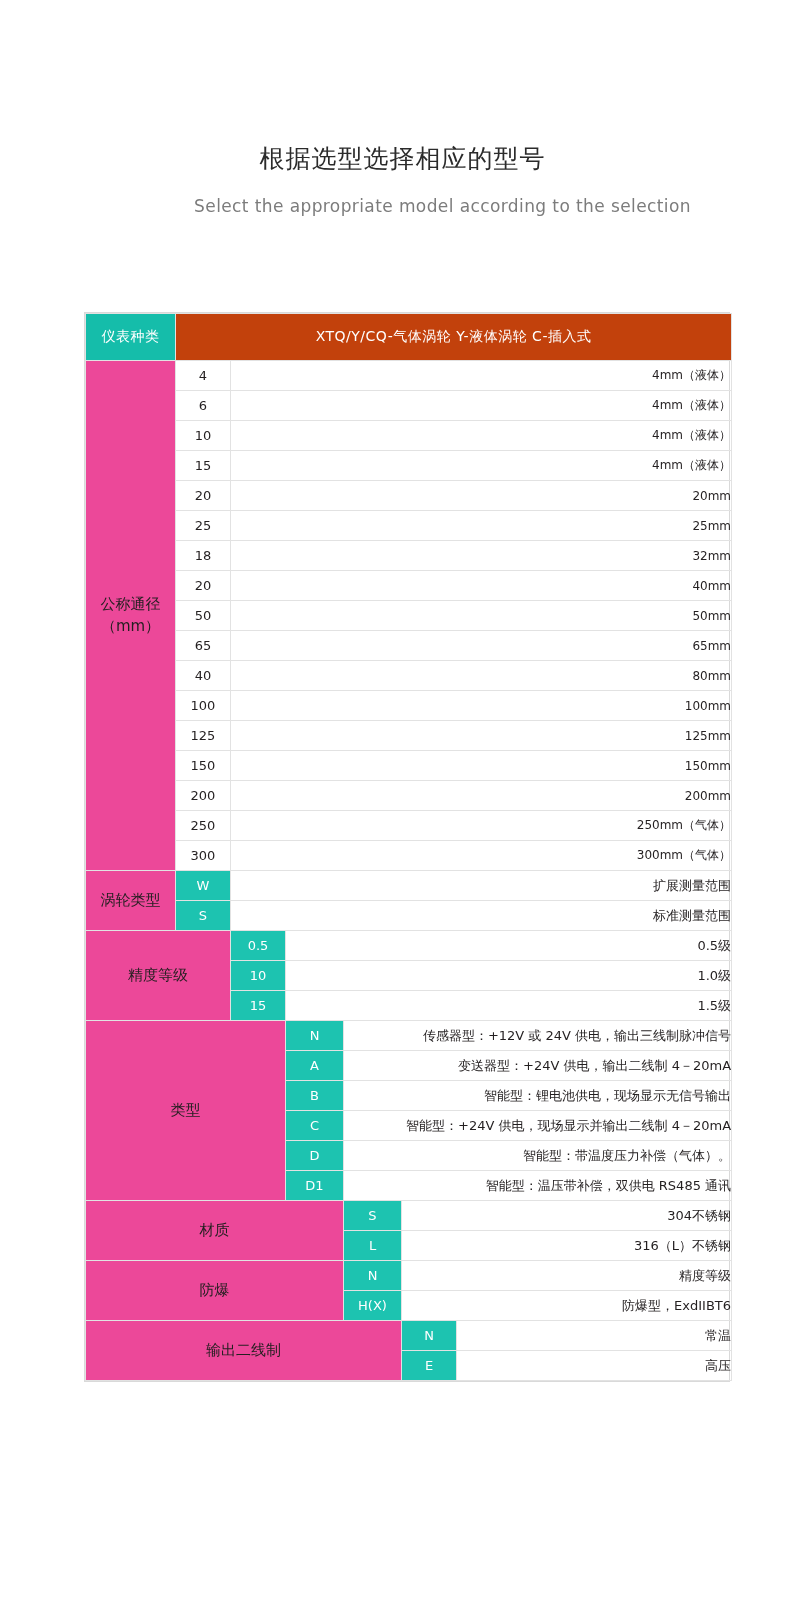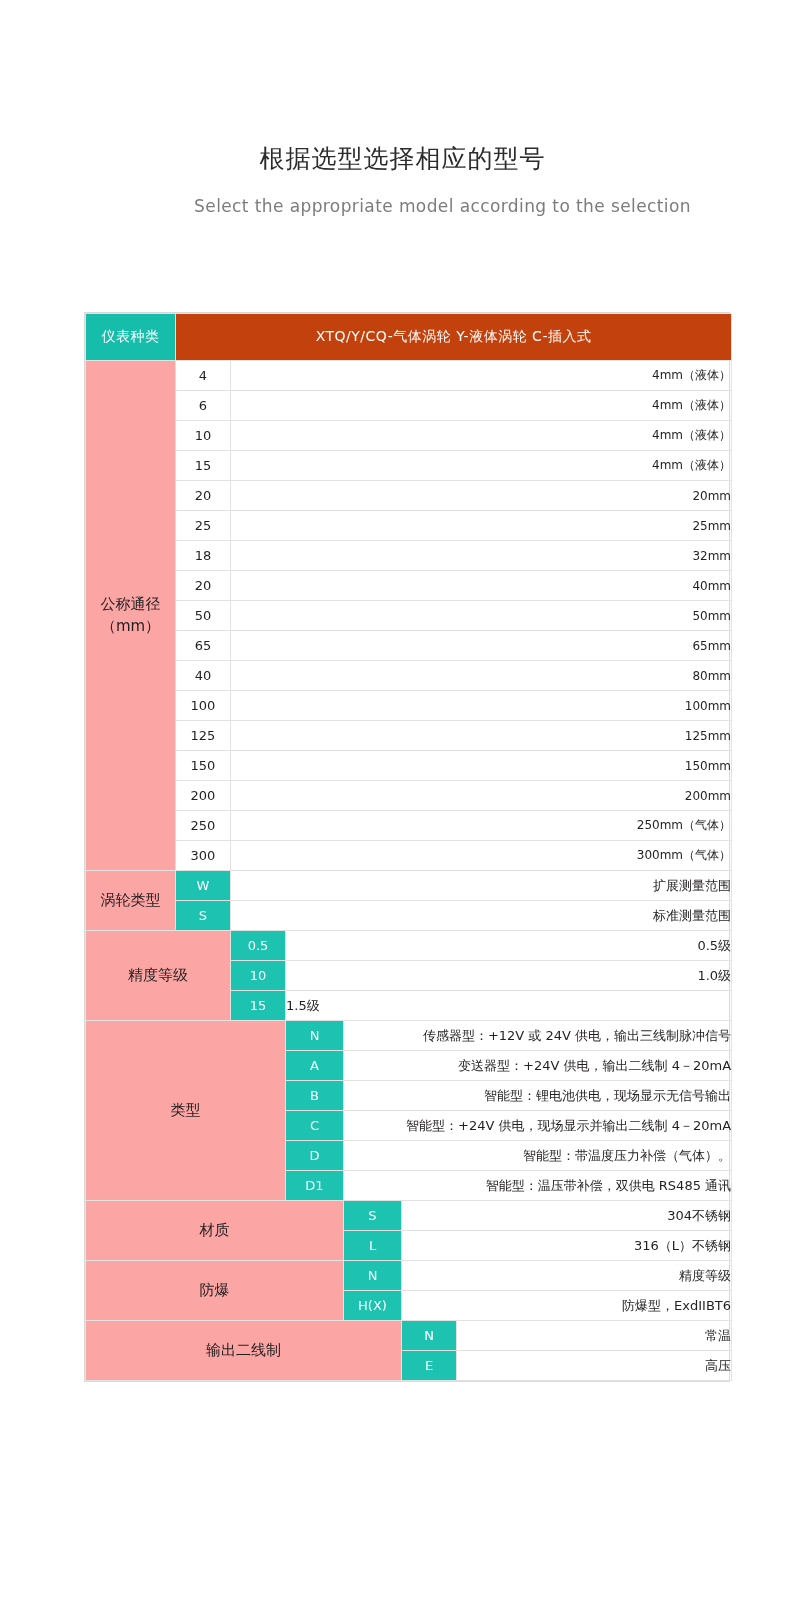--- a/index.html
+++ b/index.html
@@ -76,42 +76,42 @@
     letter-spacing: 0.5px;
   }
   .teal-head.left {
     background: #15bdaa;
   }
   .rowlabel {
     text-align: center;
     font-size: 15px;
     color: #231f20;
     line-height: 1.45;
-    background: #fca5a5;
+    background: #ec4899;
   }
   .code-cell {
     background: #1dc3b0;
     color: #ffffff;
     text-align: center;
     font-size: 13px;
     font-family: "DejaVu Sans", sans-serif;
   }
   .plain-code {
     text-align: center;
     font-size: 13px;
     color: #231f20;
   }
   .desc {
     padding-left: 10px;
     font-size: 13px;
     color: #231f20;
     text-align: right;
   }
   .desc-center {
-    text-align: left;
+    text-align: right;
     font-size: 13px;
     color: #231f20;
   }
   .mono {
     font-family: "DejaVu Sans Mono", monospace;
     font-size: 12px;
   }
 </style>
 </head>
 <body>

